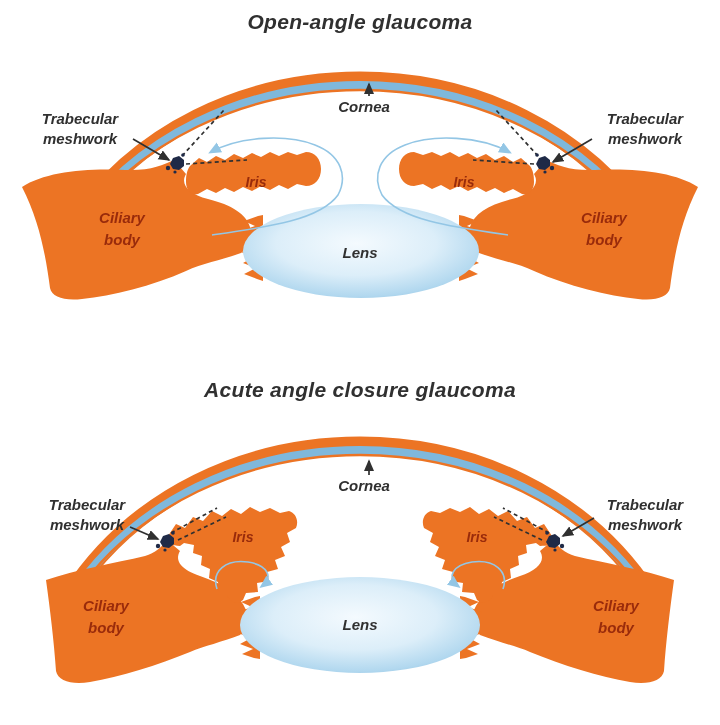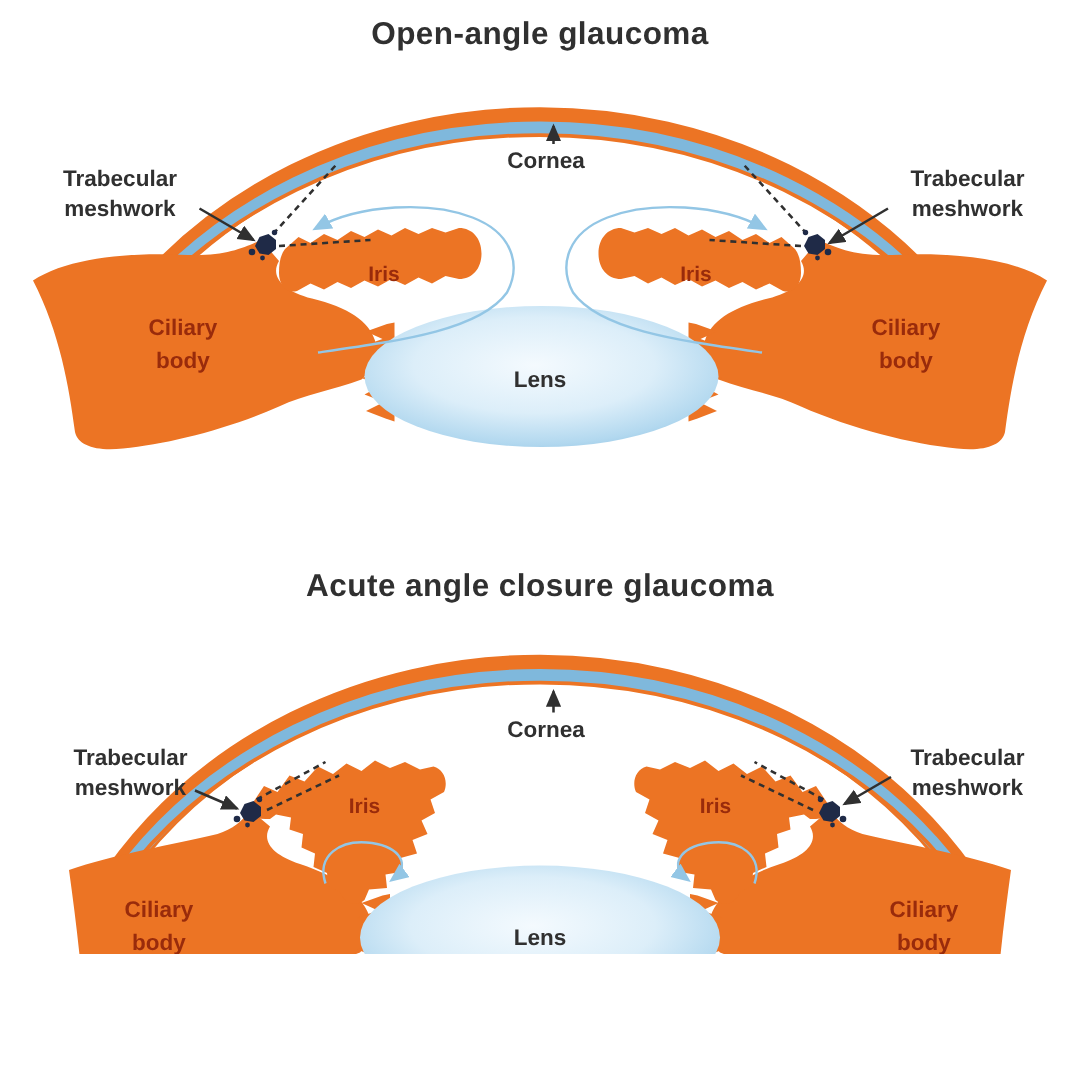--- a/index.html
+++ b/index.html
@@ -2,21 +2,21 @@
 <html style="--orange: #EC7424; --corneaBlue: #7FB8DC; --flowBlue: #93C6E5; --meshNavy: #1F2A47; --ink: #303030; --maroon: #992B0B; --lensEdge: #8FC2E2; --bg: #ffffff;"><head>
 <meta charset="utf-8">
 <style>
   :root{
     --orange:#EC7424; --corneaBlue:#7FB8DC; --flowBlue:#93C6E5;
     --meshNavy:#1F2A47; --ink:#303030; --maroon:#992B0B;
     --lensEdge:#8FC2E2; --bg:#ffffff;
   }
   html,body{margin:0;padding:0;background:var(--bg);}
   body{width:720px;height:725px;font-family:"Liberation Sans",sans-serif;}
-  .figure{position:relative;width:720px;height:636px;background:var(--bg);overflow:hidden;}
+  .figure{position:relative;width:720px;height:725px;background:var(--bg);overflow:hidden;font-style:italic;}
   .figure svg{position:absolute;left:0;display:block;}
   #svg-top{top:0;}
   #svg-bottom{top:365px;}
   text{font-family:"Liberation Sans",sans-serif;}
   .title{font-size:21px;font-weight:700;fill:var(--ink);letter-spacing:.3px;}
   .lbl{font-size:15px;font-weight:600;fill:var(--ink);}
   .lbl-red{font-size:15px;font-weight:700;fill:var(--maroon);}
   .lbl-red.iris{font-size:14px;}
   .fill-orange{fill:var(--orange);}
   .stroke-orange{stroke:var(--orange);fill:none;}

